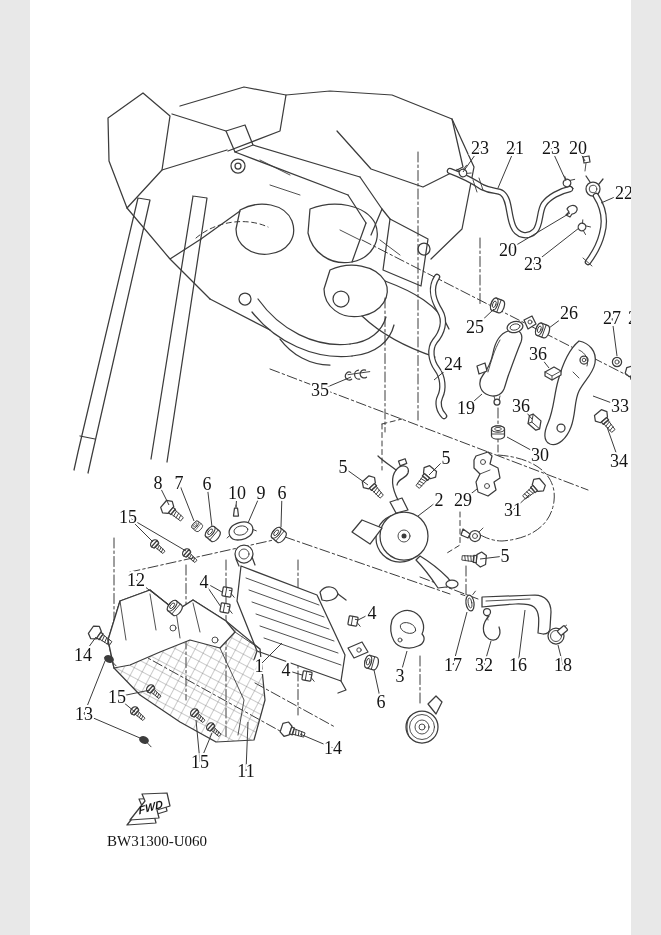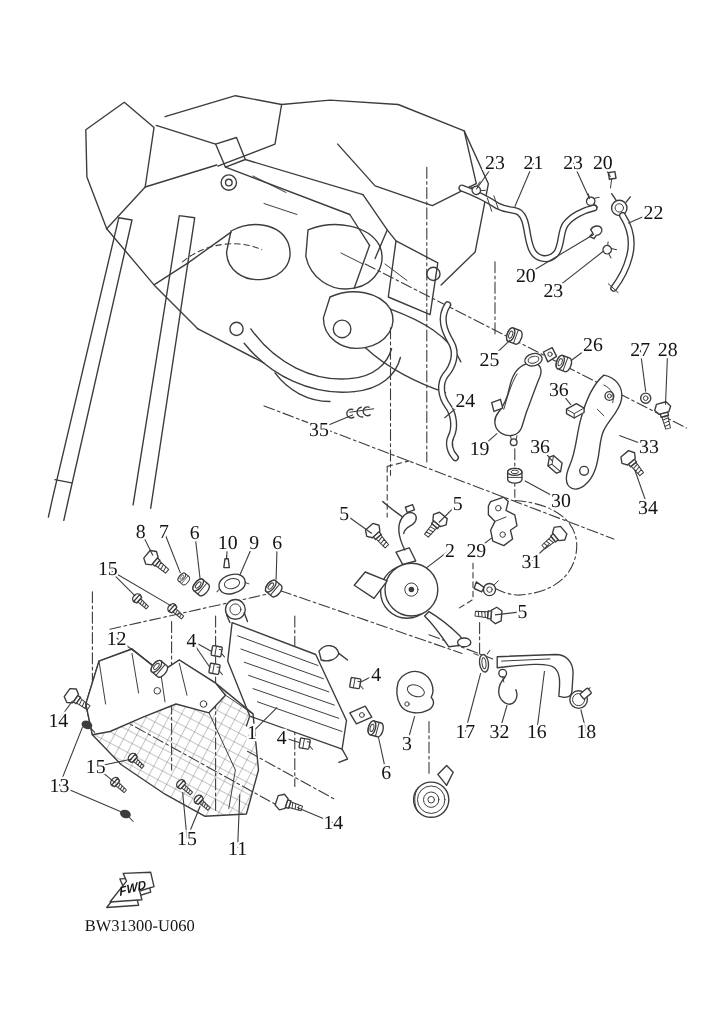--- a/index.html
+++ b/index.html
@@ -1,16 +1,16 @@
 <!DOCTYPE html>
 <html><head>
 <meta charset="utf-8">
 <style>
   html,body{margin:0;padding:0;background:#e8e8e8;}
-  .page{position:relative;width:661px;height:935px;background:#ffffff;margin:0 auto;overflow:hidden;
+  .page{position:relative;width:601px;height:935px;background:#ffffff;margin:0 auto;overflow:hidden;
         font-family:"Liberation Serif",serif;}
   svg{position:absolute;left:0;top:0;}
   .ln{fill:none;stroke:#3c3c3c;stroke-width:1.25;stroke-linecap:round;stroke-linejoin:round;}
   .fw{fill:#ffffff;stroke:#3c3c3c;stroke-width:1.25;stroke-linecap:round;stroke-linejoin:round;}
   .thin{stroke-width:0.9;}
   .dd{stroke-dasharray:10 3 2.5 3;stroke-width:1;}
   .dash{stroke-dasharray:5 3.5;stroke-width:1;}
   .tubeO{fill:none;stroke:#3c3c3c;stroke-width:6.5;stroke-linecap:round;}
   .tubeI{fill:none;stroke:#ffffff;stroke-width:4;stroke-linecap:round;}
   .leader{stroke:#3c3c3c;stroke-width:1;fill:none;}

